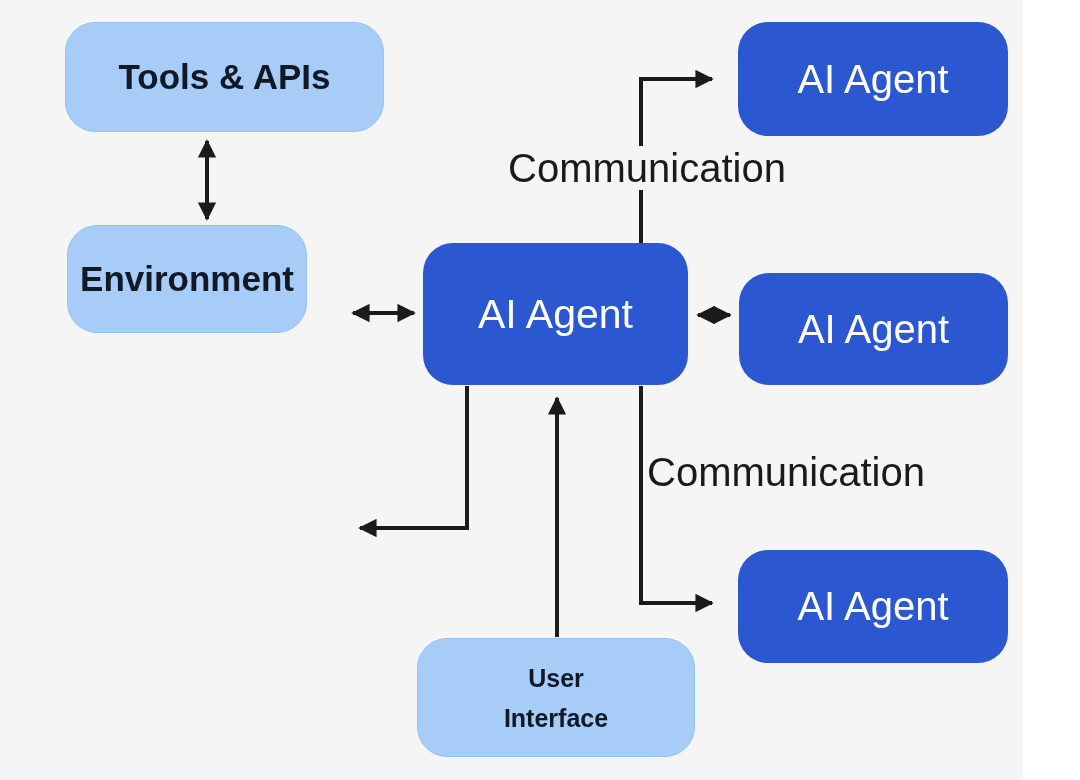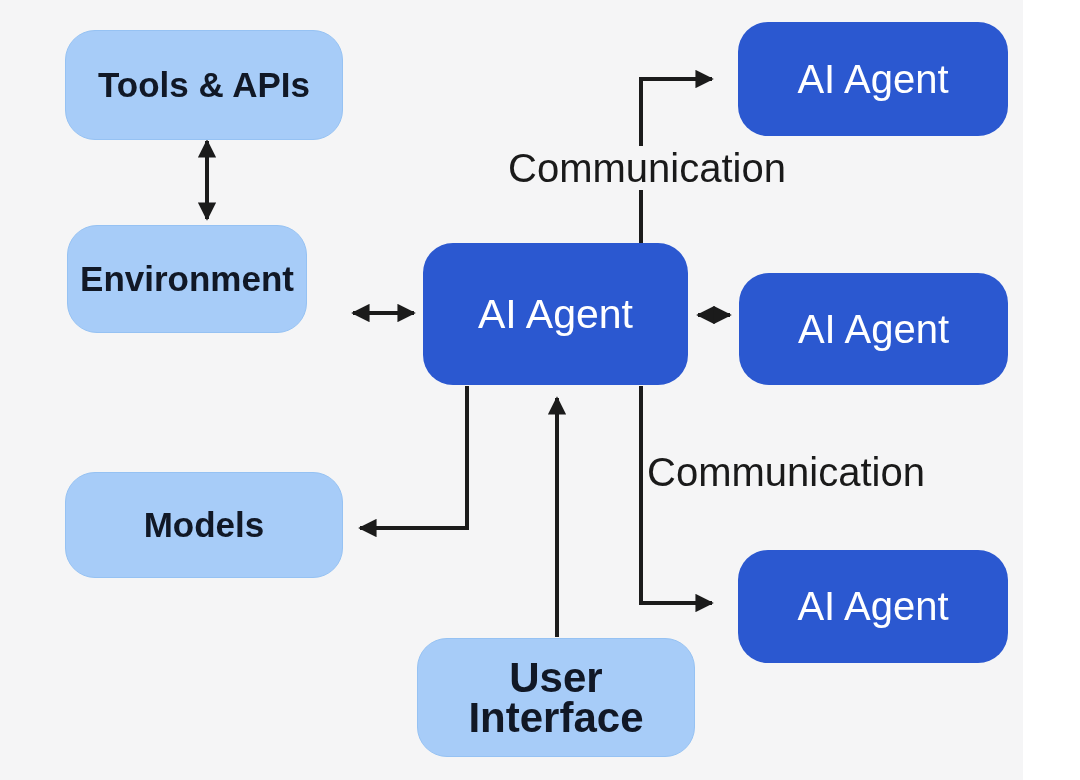--- a/index.html
+++ b/index.html
@@ -46,24 +46,24 @@
     background:var(--node-dark);
     color:var(--node-dark-text);
     font-weight:400;font-size:40px;
   }
   .annotation{
     position:absolute;
     color:var(--annotation);
     font-size:40px;line-height:42px;
     white-space:pre-line;
   }
-  #tools-apis   {left:65px;  top:30px;  width:278px; height:110px;}
+  #tools-apis   {left:65px;  top:22px;  width:319px; height:110px;}
   #environment  {left:67px;  top:225px; width:240px; height:108px;}
   #models       {left:65px;  top:472px; width:278px; height:106px;}
-  #user-interface{left:417px; top:638px; width:278px; height:119px; font-size:42px;line-height:40px;}
+  #user-interface{left:417px; top:638px; width:278px; height:119px; font-size:25px;line-height:40px;}
   #agent-center {left:423px; top:243px; width:265px; height:142px; font-size:41px;}
   #agent-top-right   {left:738px; top:22px;  width:270px; height:114px;}
   #agent-mid-right   {left:739px; top:273px; width:269px; height:112px;}
   #agent-bottom-right{left:738px; top:550px; width:270px; height:113px;}
   #planning-reasoning{left:122px; top:362px;}
   #communication-top {left:508px; top:147px;}
   #communication-bottom{left:647px; top:451px;}
   svg.arrows{position:absolute;left:0;top:0;pointer-events:none;}
   svg.arrows path{fill:none;stroke:var(--arrow);stroke-width:4;}
 </style>
@@ -83,21 +83,20 @@
     <path d="M698,315 L730,315" marker-start="url(#ah)" marker-end="url(#ah)"></path>
     <path d="M641,243 L641,190"></path>
     <path d="M641,146 L641,79 L712,79" marker-end="url(#ah)"></path>
     <path d="M467,386 L467,528 L360,528" marker-end="url(#ah)"></path>
     <path d="M557,637 L557,398" marker-end="url(#ah)"></path>
     <path d="M641,386 L641,603 L712,603" marker-end="url(#ah)"></path>
   </svg>
 
   <div class="node light" id="tools-apis">Tools &amp; APIs</div>
   <div class="node light" id="environment">Environment</div>
-  <div class="node light" id="models">Models</div>
   <div class="node light" id="user-interface">User
 Interface</div>
 
   <div class="node dark" id="agent-center">AI Agent</div>
   <div class="node dark" id="agent-top-right">AI Agent</div>
   <div class="node dark" id="agent-mid-right">AI Agent</div>
   <div class="node dark" id="agent-bottom-right">AI Agent</div>
 
   <div class="annotation" id="communication-top">Communication</div>
   <div class="annotation" id="communication-bottom">Communication</div>

